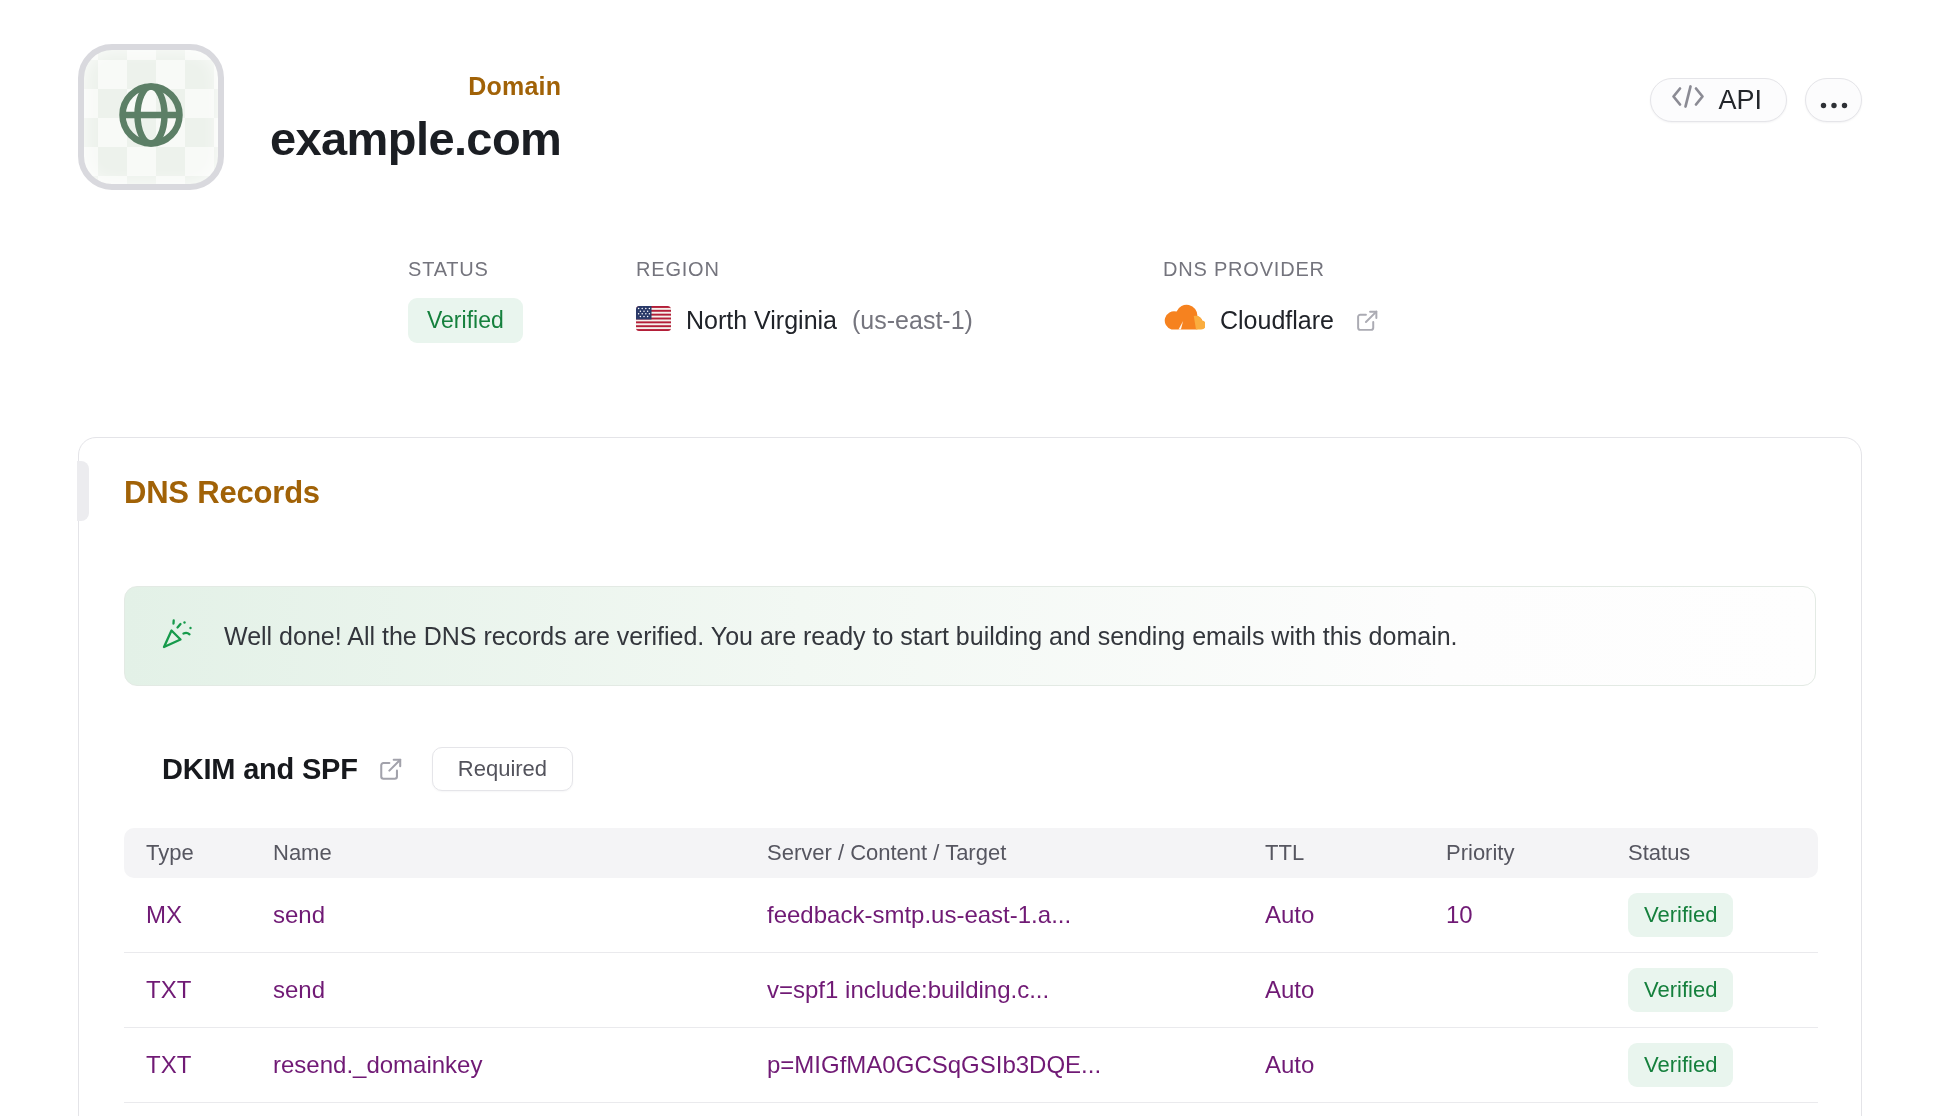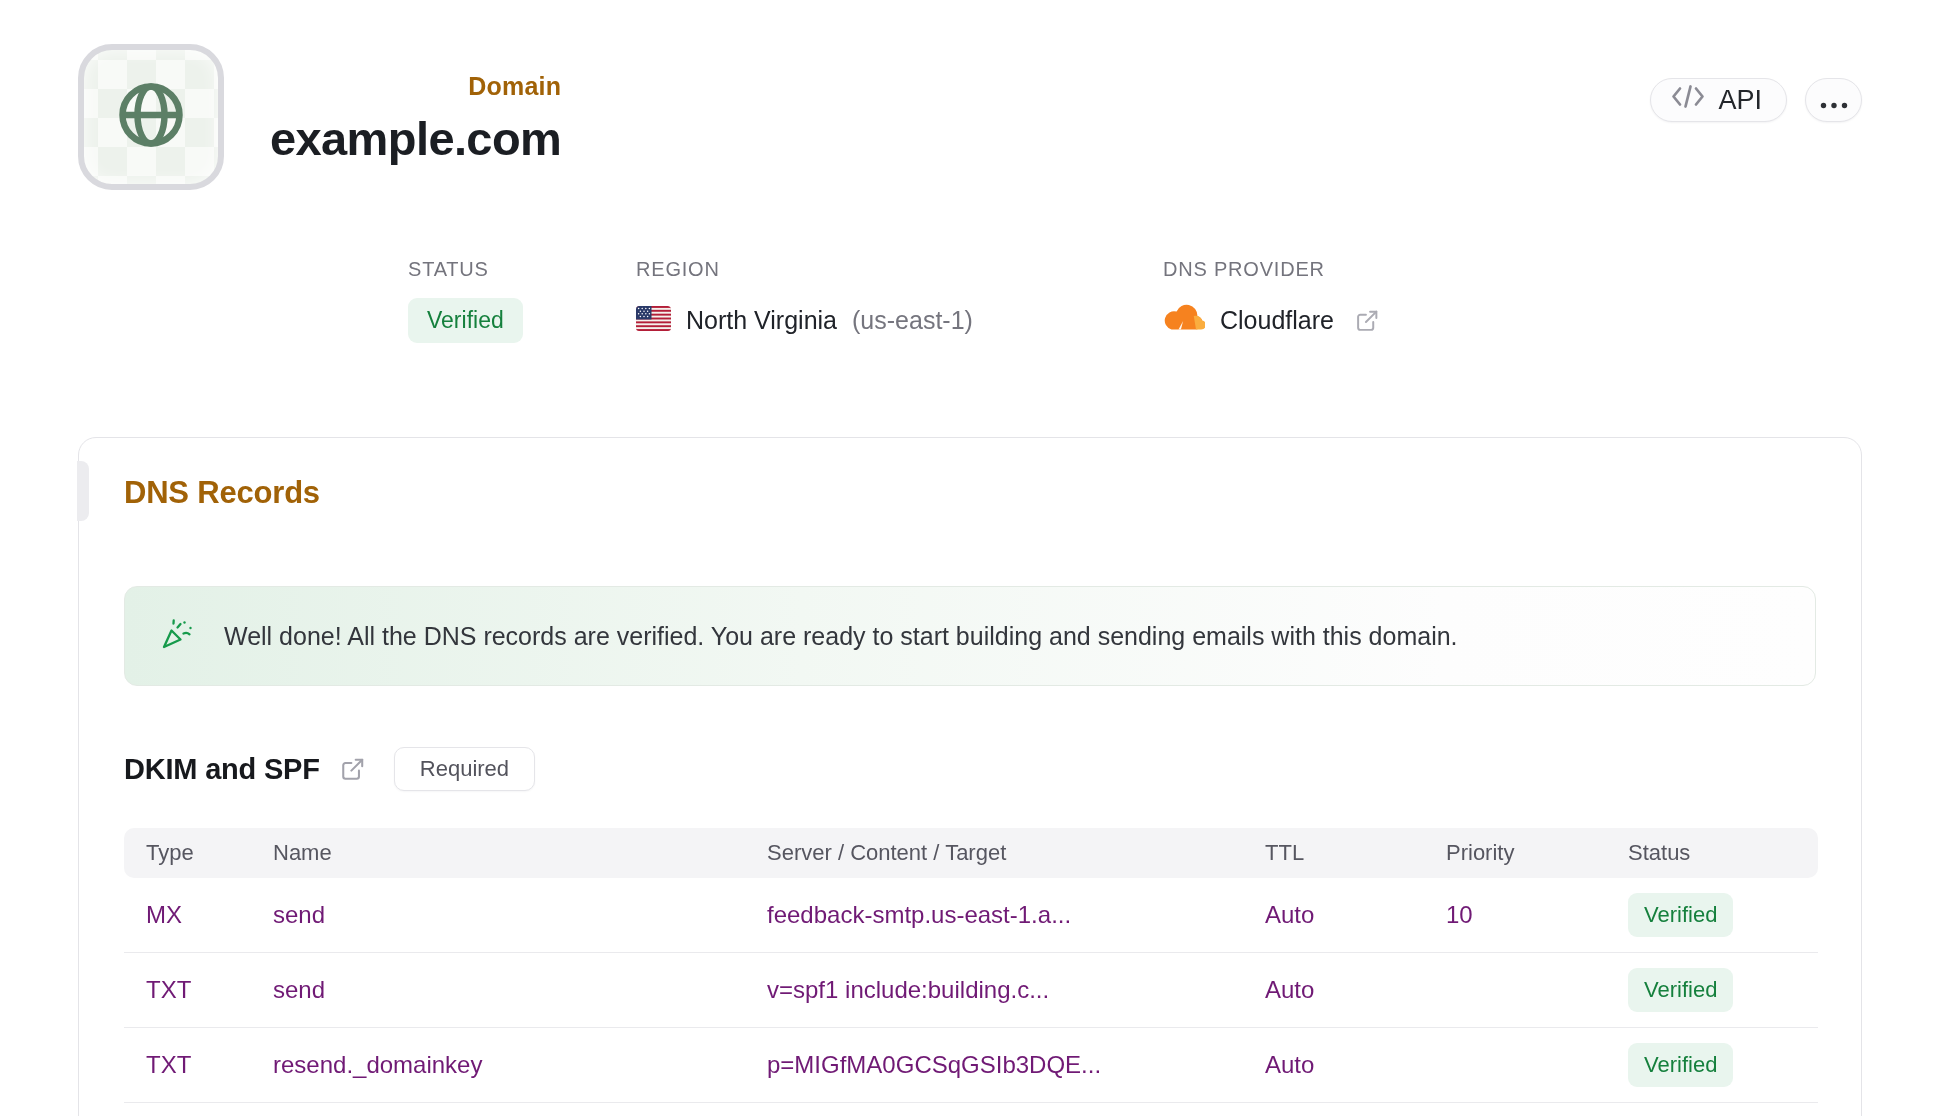--- a/index.html
+++ b/index.html
@@ -69,21 +69,21 @@
   .card-title { font-size:31px; font-weight:700; color:#a16207; padding-top:34px; line-height:42px; letter-spacing:-.2px; }
 
   .banner {
     margin-top:72px; height:100px; border-radius:13px;
     border:1px solid #e3eae4;
     background:linear-gradient(90deg,#e3f1e7 0%,#f2f8f3 40%,#fdfdfd 78%,#fefefe 100%);
     display:flex; align-items:center; padding-left:33px; gap:28px;
   }
   .banner-text { font-size:25px; color:#33363c; }
 
-  .section-head { margin-top:60px; display:flex; align-items:center; gap:20px; height:46px; }
+  .section-head { margin-top:60px; display:flex; align-items:center; gap:20px; height:46px;margin-left:38px; }
   .section-title { font-size:29px; font-weight:700; color:#17191d; letter-spacing:-.2px; }
   .badge-required {
     display:inline-flex; align-items:center; height:44px; padding:0 25px; margin-left:8px;
     border:1.5px solid #e5e5e9; border-radius:10px; background:#fff;
     box-shadow:0 1px 2px rgba(16,24,40,.04);
     font-size:22px; color:#53535c;
   }
 
   
   .dns-table { margin-top:36px; width:1694px; }

